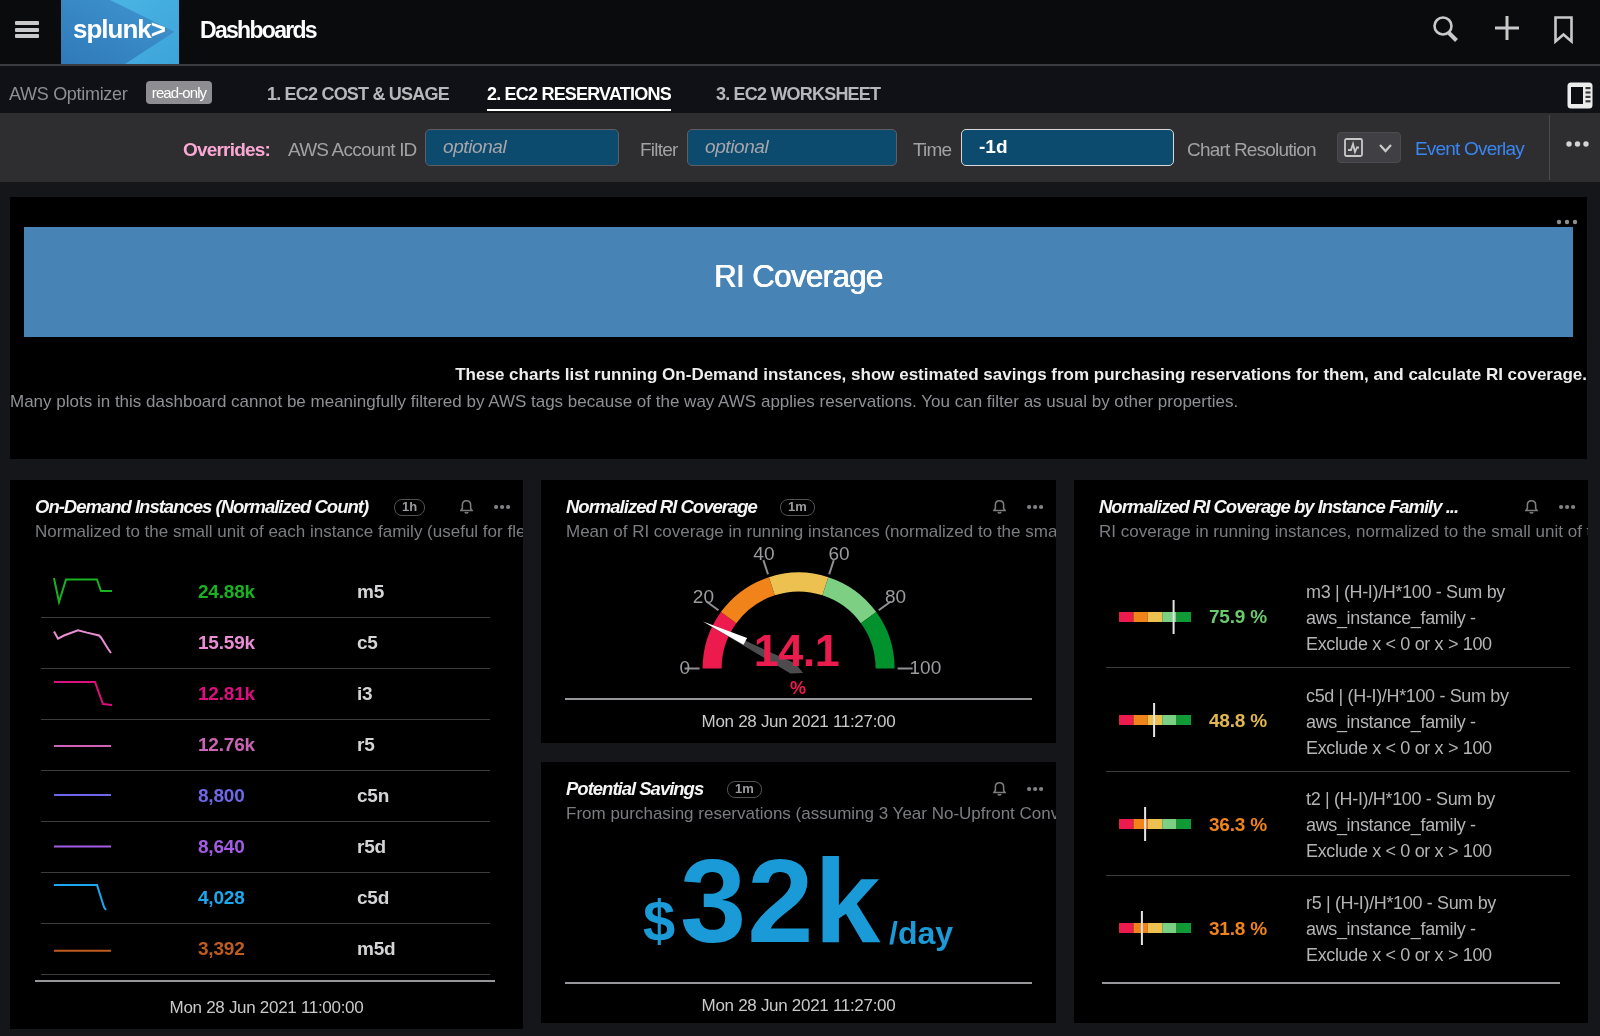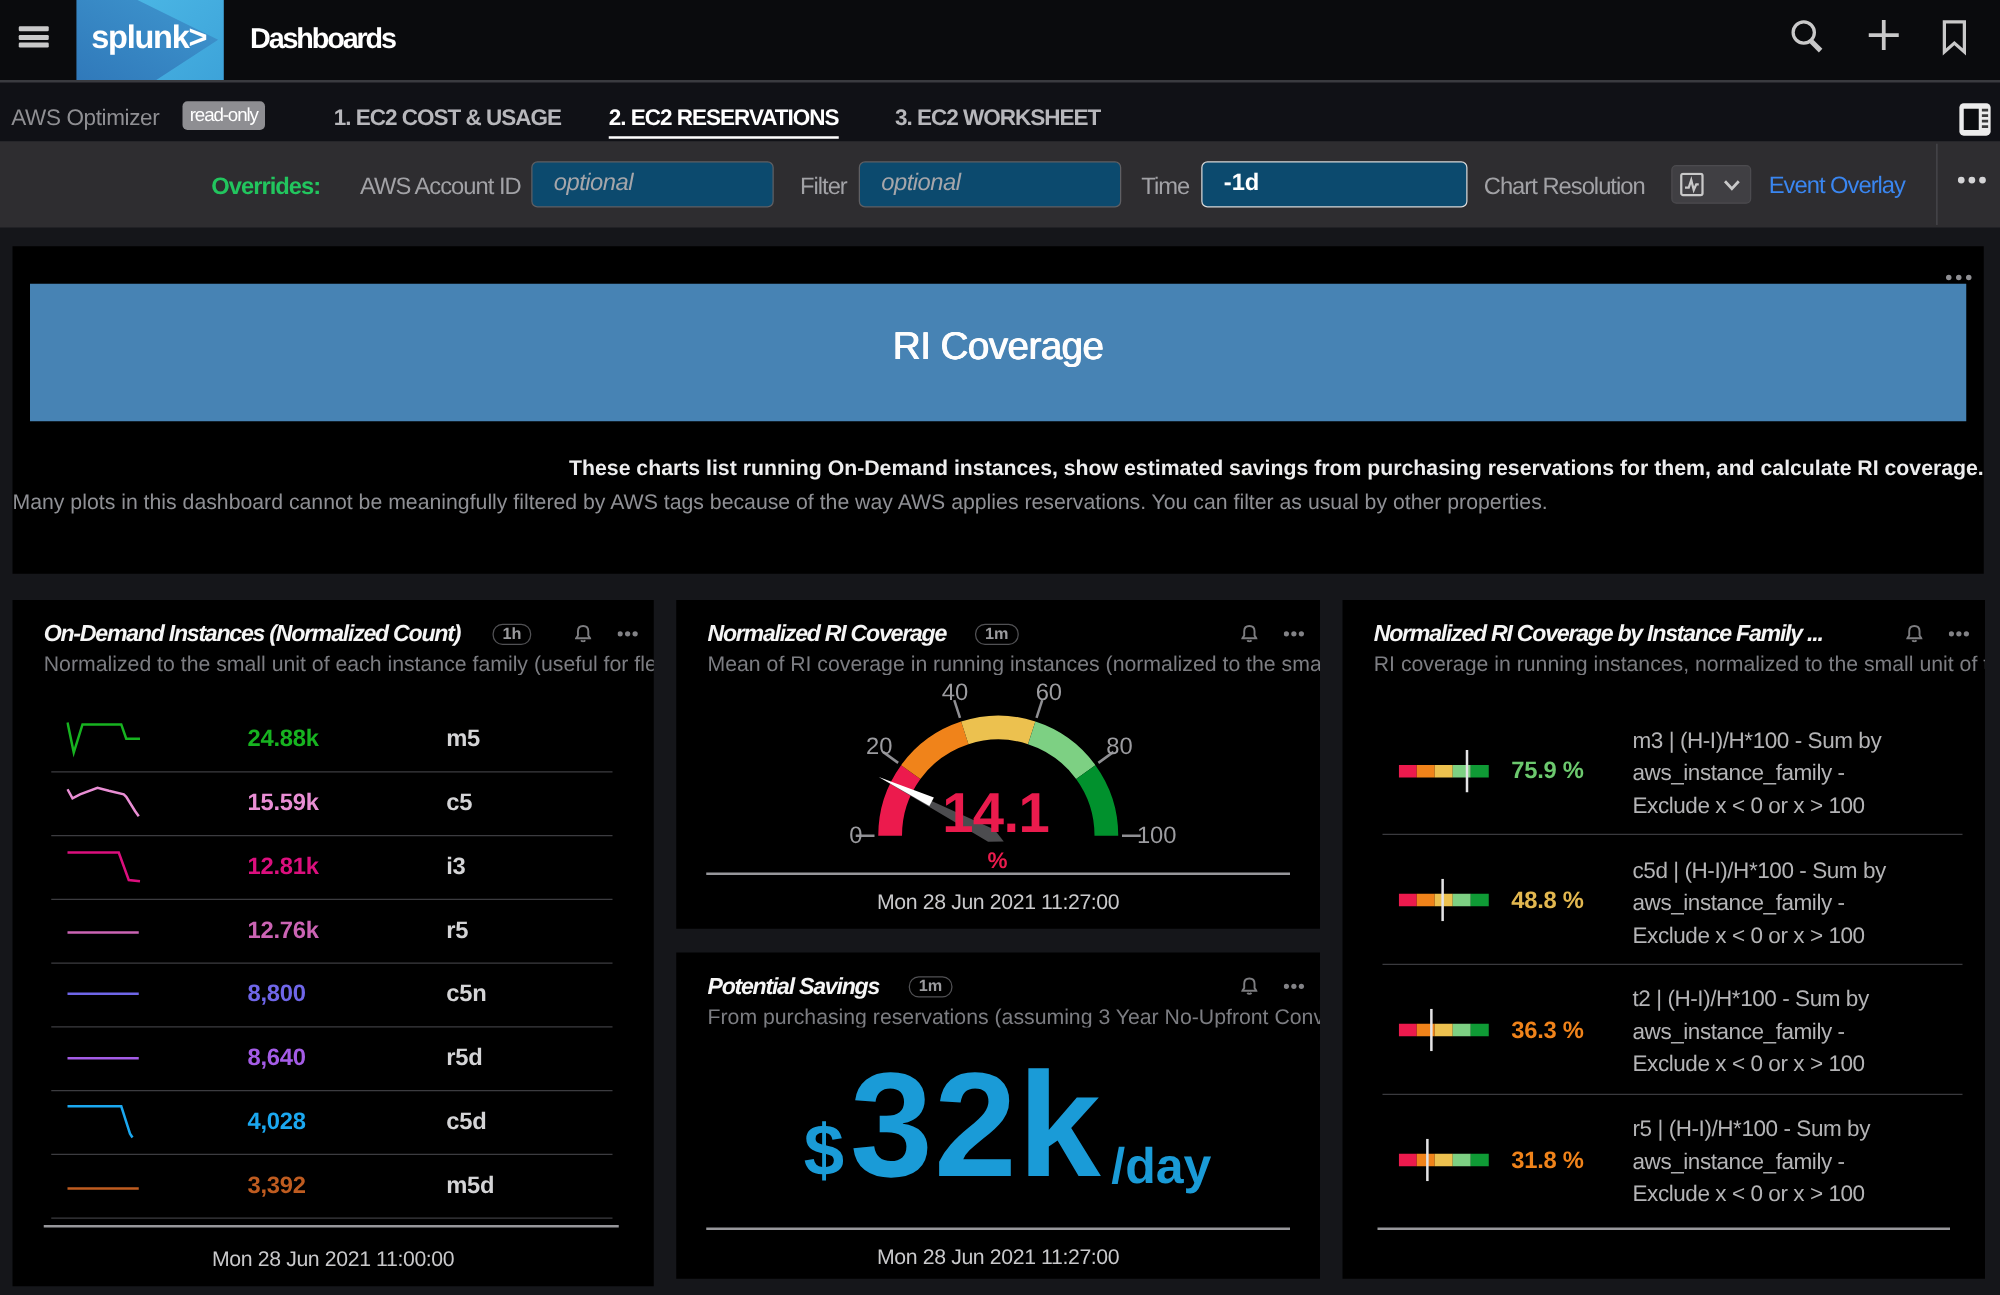--- a/index.html
+++ b/index.html
@@ -70,21 +70,21 @@
   <svg class="abs" style="left:1567px;top:16px" width="26" height="27">
     <rect x="0.5" y="0.5" width="25" height="26" rx="3.5" fill="#ececec"></rect>
     <rect x="4" y="5" width="12" height="17" fill="#0c0d0f"></rect>
     <rect x="18.5" y="5" width="5" height="2.2" fill="#3a3a3a"></rect>
     <rect x="18.5" y="9.4" width="5" height="2.2" fill="#3a3a3a"></rect>
     <rect x="18.5" y="13.8" width="5" height="2.2" fill="#3a3a3a"></rect>
     <rect x="18.5" y="18.2" width="5" height="2.2" fill="#3a3a3a"></rect>
   </svg>
 </div>
 <div id="toolbar">
-  <div class="tlabel" style="left:169px;color:#22c55e;font-weight:bold;">Overrides:</div>
+  <div class="tlabel" style="left:183px;color:#f9a8d4;font-weight:bold;">Overrides:</div>
   <div class="tlabel" style="left:288px">AWS Account ID</div>
   <div class="tinput" style="left:425px;width:194px;">optional</div>
   <div class="tlabel" style="left:640px">Filter</div>
   <div class="tinput" style="left:687px;width:210px;">optional</div>
   <div class="tlabel" style="left:913px">Time</div>
   <div class="tinput" style="left:961px;width:213px;border-color:#d8d8d8;color:#fff;font-style:normal;font-weight:bold;letter-spacing:0;">-1d</div>
   <div class="tlabel" style="left:1187px">Chart Resolution</div>
   <div class="abs" style="left:1337px;top:19px;width:64px;height:31px;background:#403f43;border:1px solid #4c4b4f;border-radius:4px;"></div>
   <svg class="abs" style="left:1344px;top:25px" width="50" height="20" fill="none" stroke="#c9c9c9" stroke-width="1.8">
     <rect x="1" y="1" width="17" height="17" rx="1.5"></rect>
@@ -220,21 +220,21 @@
       <path d="M6.4,17 a2.3,1.9 0 0 0 4.2,0"></path>
     </svg>
   <svg class="abs" style="left:485.5px;top:24px" width="17" height="6">
       <circle cx="2.1" cy="3" r="2.1" fill="#828286"></circle>
       <circle cx="8.1" cy="3" r="2.1" fill="#828286"></circle>
       <circle cx="14.1" cy="3" r="2.1" fill="#828286"></circle>
     </svg>
   <div class="psub" style="width:490px;">From purchasing reservations (assuming 3 Year No-Upfront Convertible RIs)</div>
   <span class="abs" style="left:102px;top:129.9px;font-size:58px;font-weight:bold;color:#1a9bd7;line-height:58px;">$</span>
   <span class="abs" style="left:139px;top:78.9px;font-size:119px;font-weight:bold;color:#1a9bd7;line-height:119px;letter-spacing:1px;">32k</span>
-  <span class="abs" style="left:348px;top:154.9px;font-size:40px;font-weight:bold;color:#1a9bd7;line-height:32px;">/day</span>
+  <span class="abs" style="left:348px;top:154.9px;font-size:32px;font-weight:bold;color:#1a9bd7;line-height:32px;">/day</span>
   <div class="axis" style="left:24px;top:220px;width:467px;"></div>
   <div class="tstamp" style="top:234.6px;">Mon 28 Jun 2021 11:27:00</div>
 </div>
 <div class="panel" id="p4" style="left:1074px;top:480px;width:514px;height:543px;">
   <div class="ptitle">Normalized RI Coverage by Instance Family ...</div>
   <svg class="abs" style="left:451px;top:19px" width="13" height="15" viewBox="0 0 17 19" fill="none" stroke="#7d7d80" stroke-width="2">
       <path d="M8.5,2 c-3.6,0 -5.4,2.6 -5.4,5.6 l0,4.4 -1.9,2.8 14.6,0 -1.9,-2.8 0,-4.4 c0,-3 -1.8,-5.6 -5.4,-5.6 z"></path>
       <path d="M6.4,17 a2.3,1.9 0 0 0 4.2,0"></path>
     </svg>
   <svg class="abs" style="left:484.5px;top:24px" width="17" height="6">

